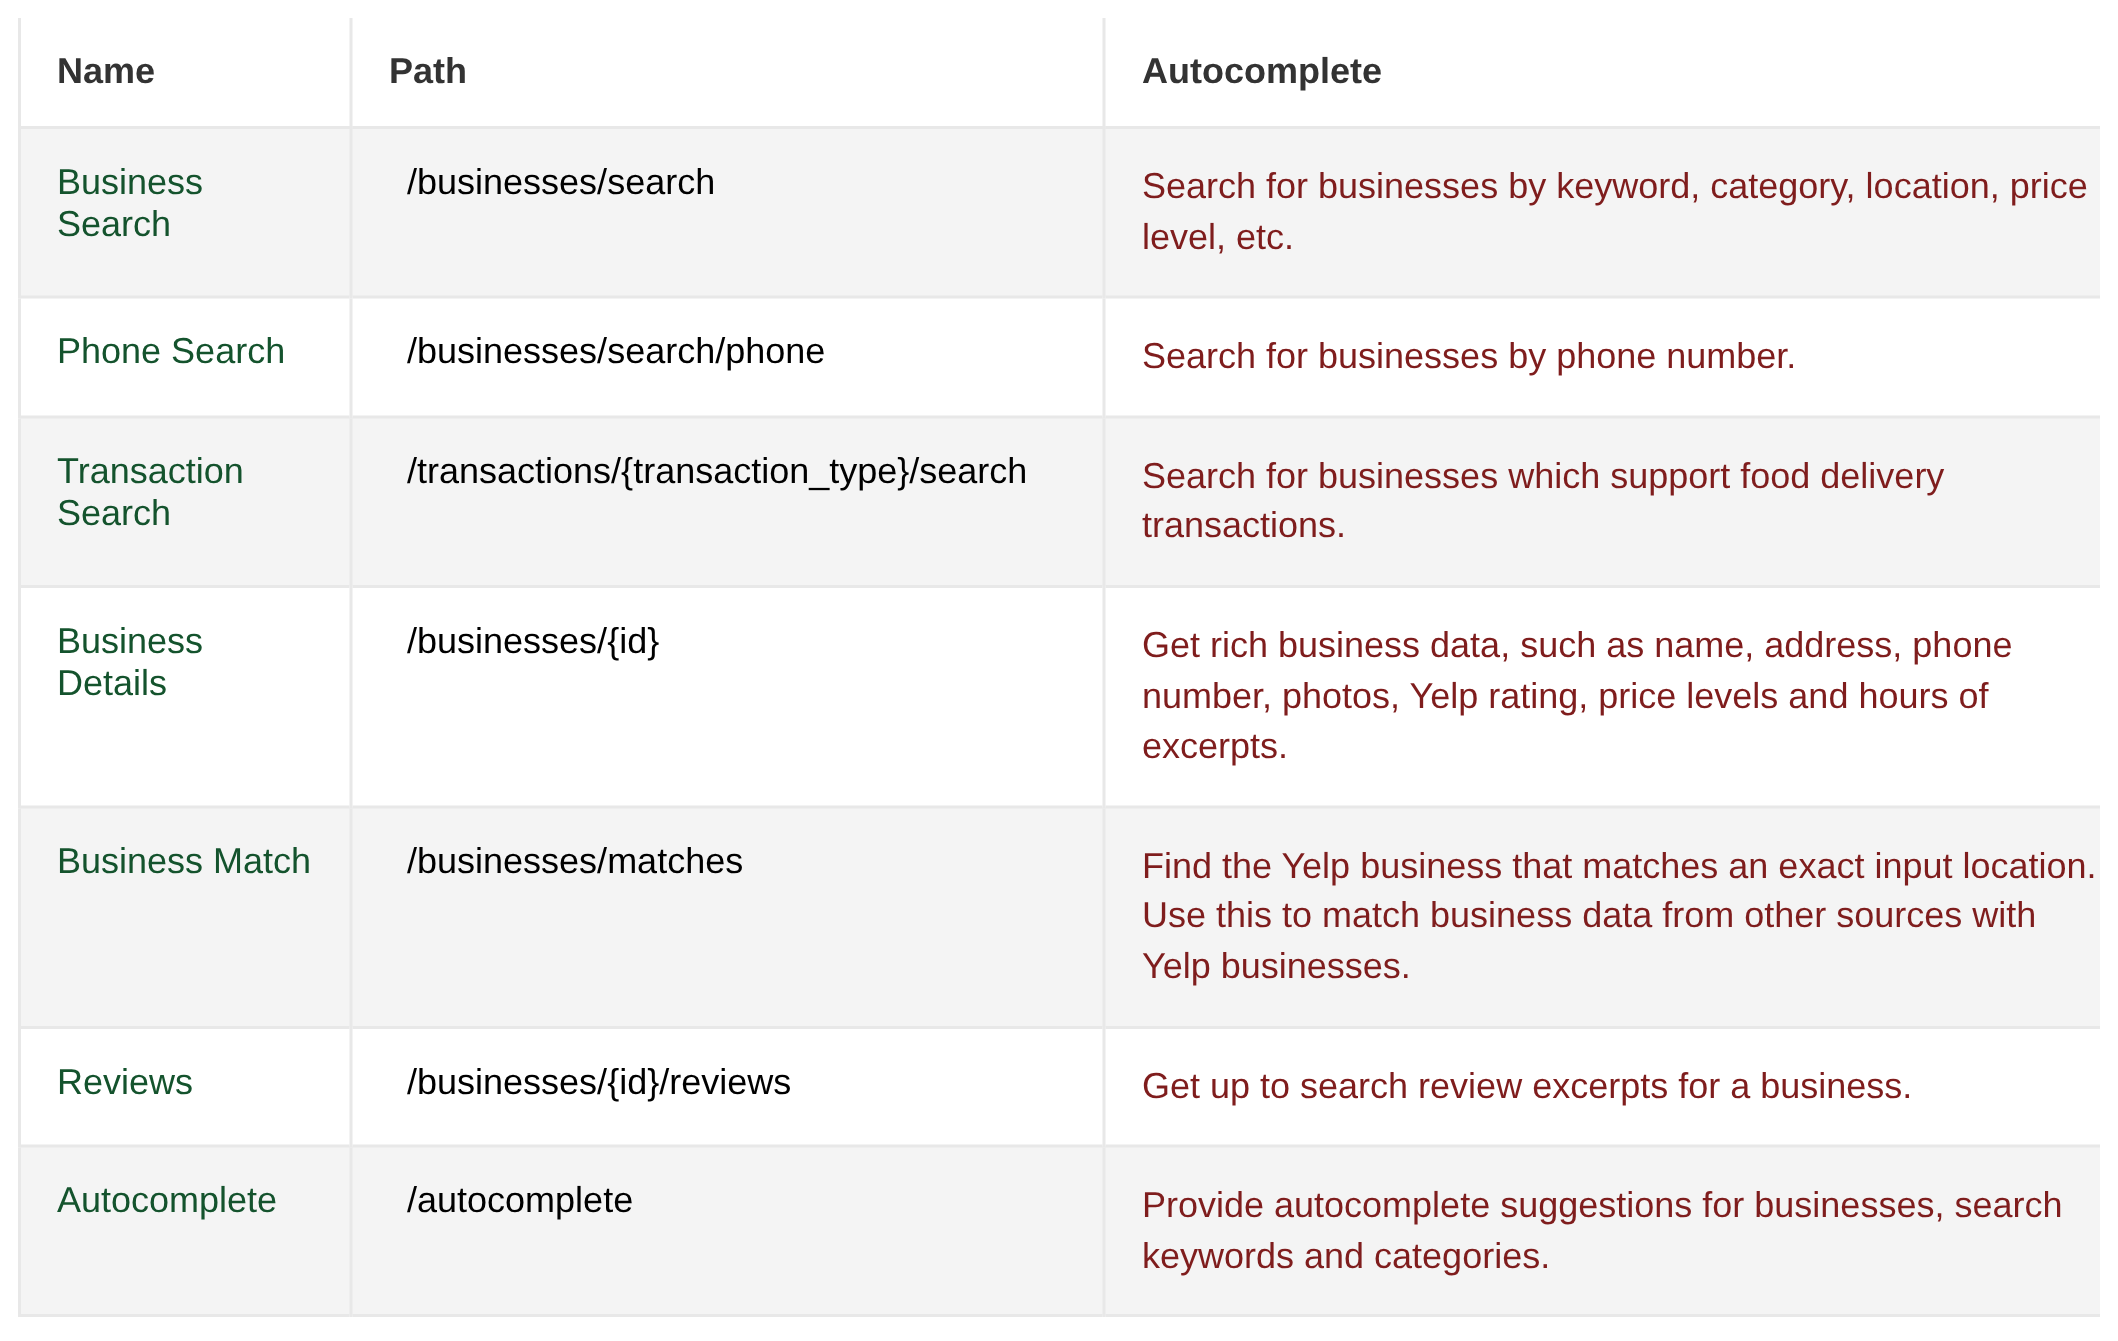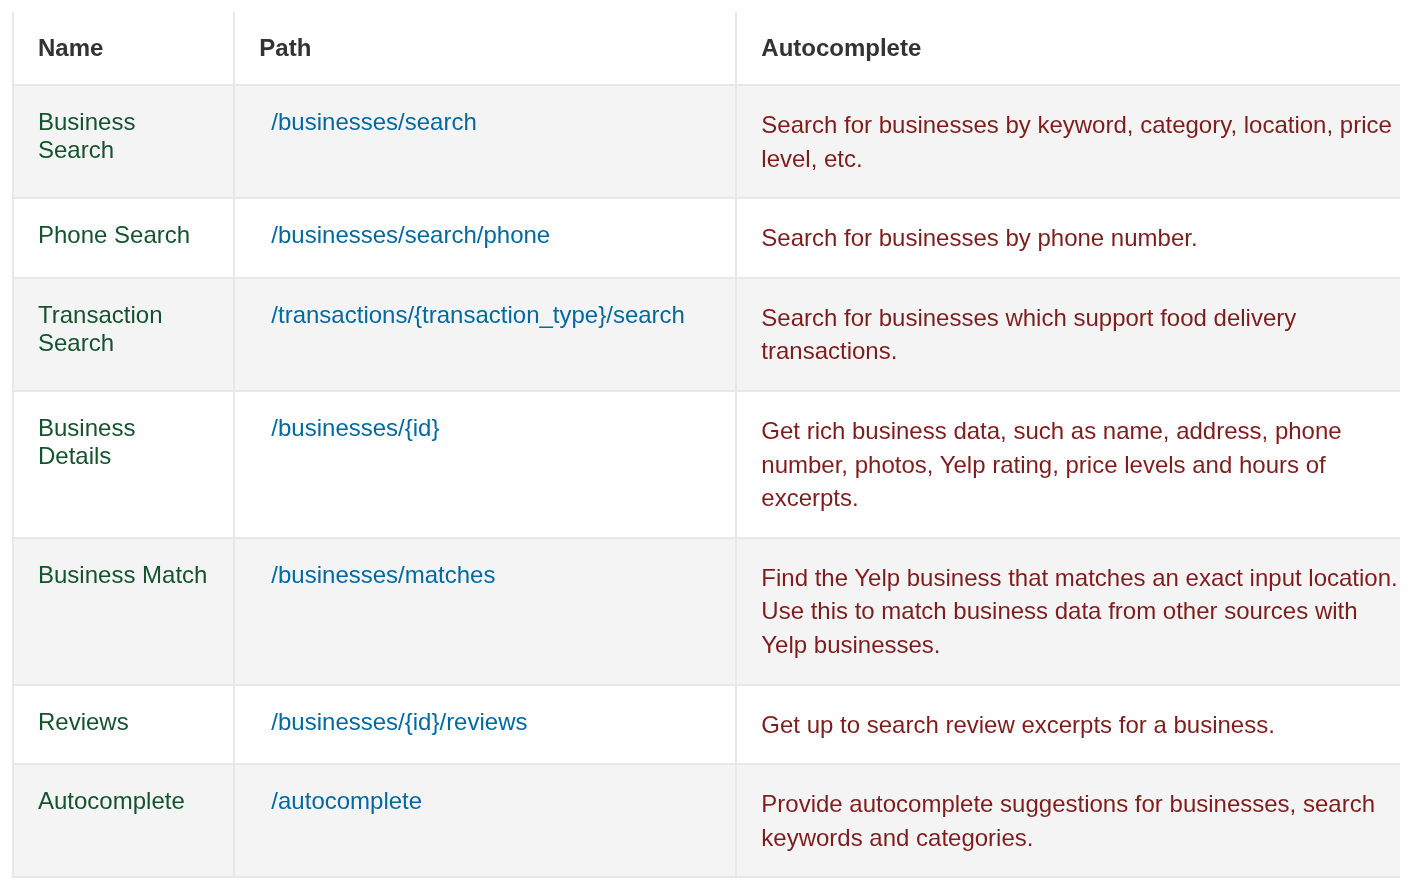--- a/index.html
+++ b/index.html
@@ -43,21 +43,21 @@
     .col-name {
       width: 215px;
     }
     .col-path {
       width: 456px;
     }
     .col-desc {
       width: 667px;
     }
     a.path-link {
-      color: #0369a1;
+      color: #000000;
       text-decoration: none;
     }
     td.name-cell {
       color: #14532d;
     }
     td.desc-cell {
       color: #7f1d1d;
       line-height: 1.4;
     }
   </style>

